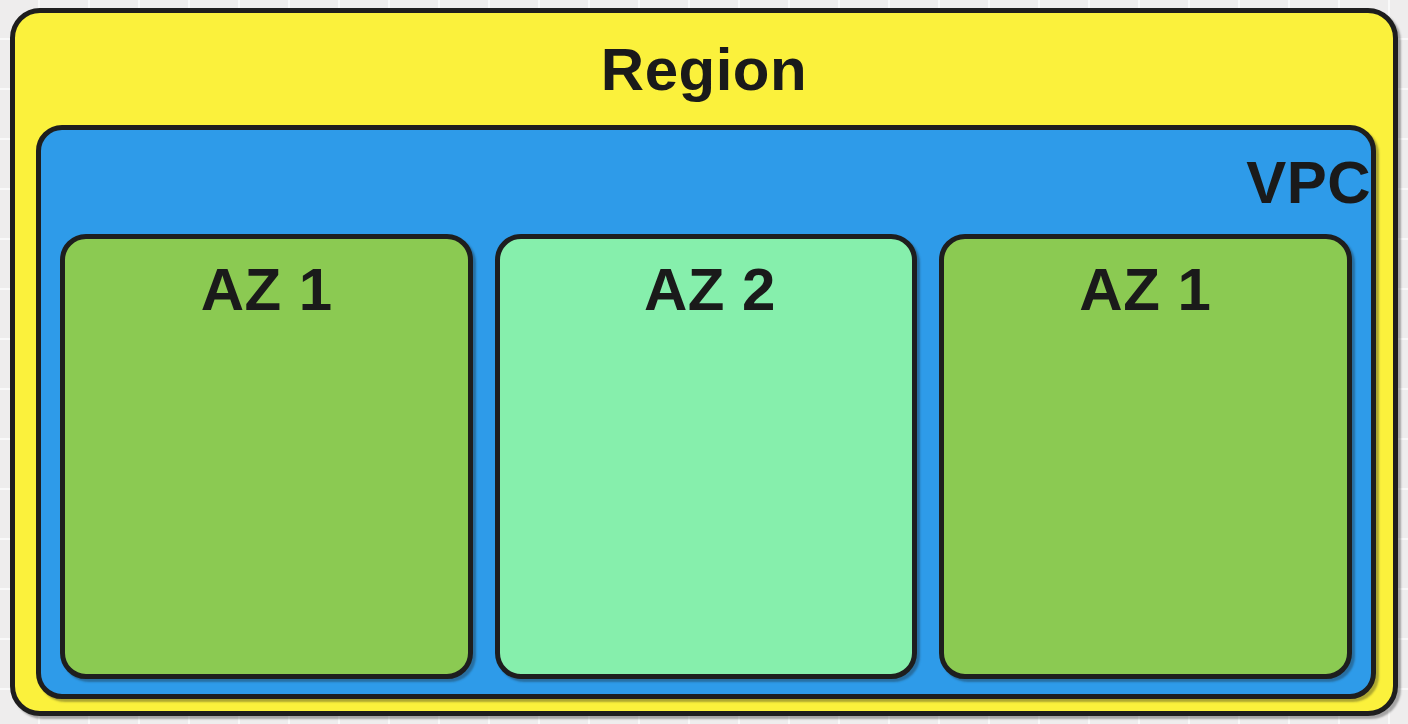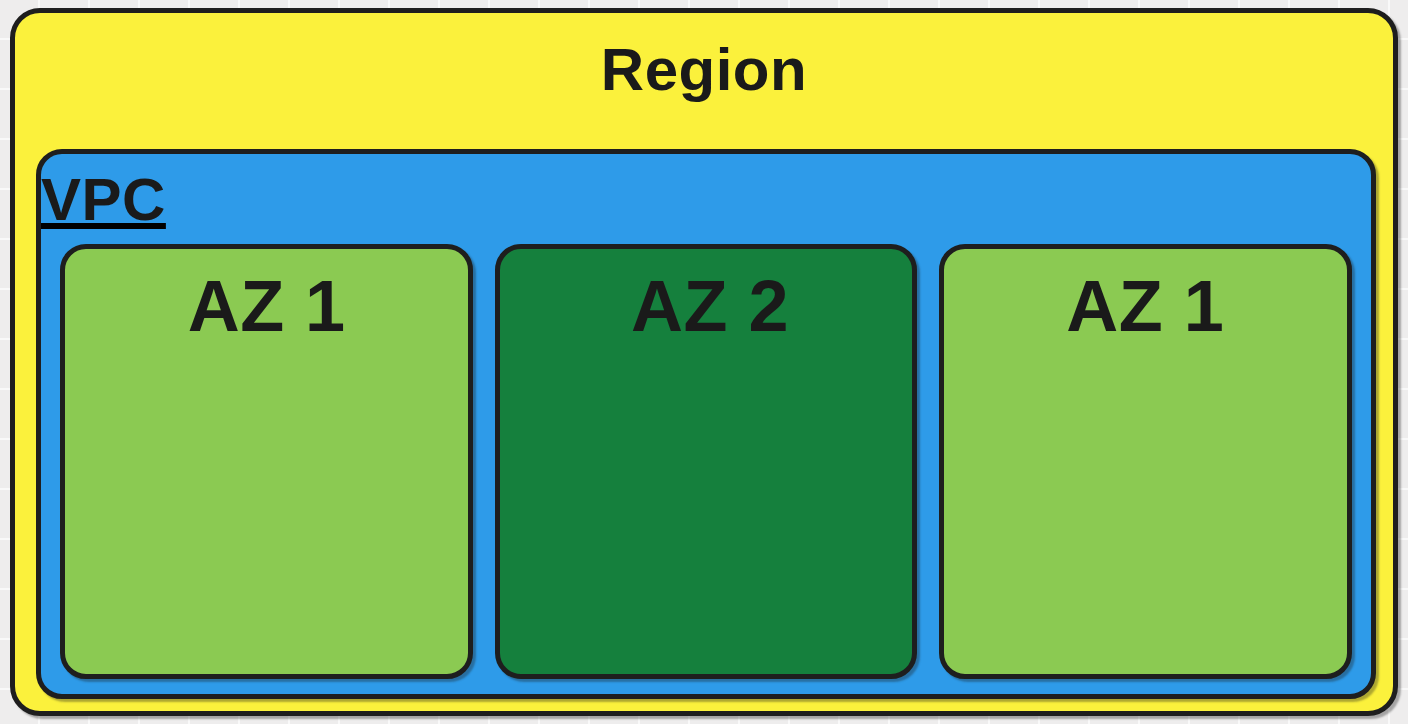--- a/index.html
+++ b/index.html
@@ -44,66 +44,65 @@
     letter-spacing: 0.5px;
   }
   .vpc-box {
     flex: 1;
     margin: 0 17px 12px 21px;
     border-radius: 26px;
     display: flex;
     flex-direction: column;
   }
   .vpc-title-band {
-    height: 90px;
+    height: 104px;
     display: flex;
     align-items: center;
-    justify-content: flex-start;
-    text-decoration: underline;
+    justify-content: flex-end;
   }
   .az-row {
     flex: 1;
     display: flex;
     gap: 22px;
     padding: 0 19px 15px 19px;
   }
   .az-box {
     flex: 1;
     border-radius: 26px;
     display: flex;
     justify-content: center;
     align-items: flex-start;
     padding-top: 16px;
   }
-  .az-label { font-size: 72px; }
+  .az-label { font-size: 60px; }
 </style>
 </head>
 <body>
 
 <div class="canvas">
 
-  <div class="box region-box" style="background-color: rgb(251, 241, 60); gap: 24px;">
+  <div class="box region-box" style="background-color: rgb(251, 241, 60);">
 
     <div class="region-title-band">
       <span class="box-label">Region</span>
     </div>
 
     <div class="box vpc-box" style="background-color: rgb(46, 155, 233);">
 
       <div class="vpc-title-band">
         <span class="box-label">VPC</span>
       </div>
 
       <div class="az-row">
 
         <div class="box az-box" style="background-color: rgb(139, 202, 82);">
           <span class="box-label az-label">AZ 1</span>
         </div>
 
-        <div class="box az-box" style="background-color: #15803d; padding-left: 8px;">
+        <div class="box az-box" style="background-color: #86efac; padding-left: 8px;">
           <span class="box-label az-label">AZ 2</span>
         </div>
 
         <div class="box az-box" style="background-color: rgb(139, 202, 82);">
           <span class="box-label az-label">AZ 1</span>
         </div>
 
       </div>
     </div>
   </div>

